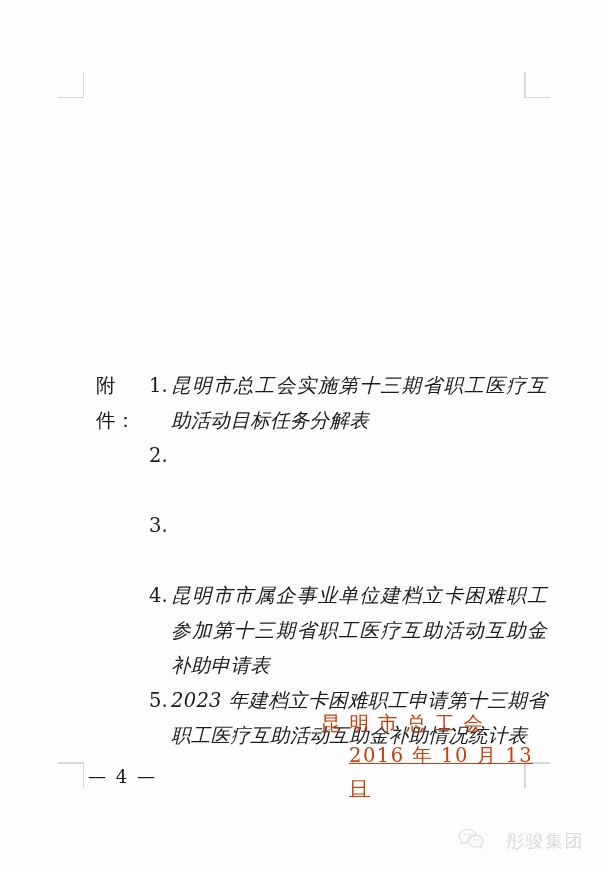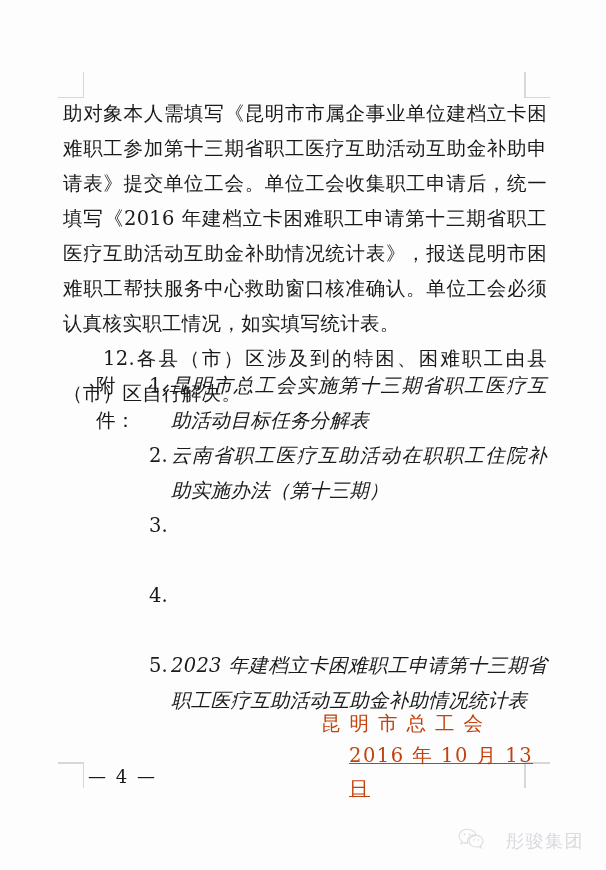--- a/index.html
+++ b/index.html
@@ -159,47 +159,43 @@
 </head>
 <body>
 
 <div id="page">
 
   <div class="crop-mark crop-tl"></div>
   <div class="crop-mark crop-tr"></div>
   <div class="crop-mark crop-bl"></div>
   <div class="crop-mark crop-br"></div>
 
-  <div class="doc-body">
-    <p class="para">助对象本人需填写《昆明市市属企事业单位建档立卡困难职工参加第十三期省职工医疗互助活动互助金补助申请表》提交单位工会。单位工会收集职工申请后，统一填写《2016 年建档立卡困难职工申请第十三期省职工医疗互助活动互助金补助情况统计表》，报送昆明市困难职工帮扶服务中心救助窗口核准确认。单位工会必须认真核实职工情况，如实填写统计表。</p>
-    <p class="para indent2">12.各县（市）区涉及到的特困、困难职工由县（市）区自行解决。</p>
-  </div>
 
   <div class="attachments">
 
     <div class="att-row">
       <span class="att-label">附件：</span>
       <span class="att-num">1.</span>
       <span class="att-text">昆明市总工会实施第十三期省职工医疗互助活动目标任务分解表</span>
     </div>
 
     <div class="att-row">
       <span class="att-label blank">附件：</span>
       <span class="att-num">2.</span>
-      <span class="att-text">云南省职工医疗互助活动在职职工住院补助实施办法（第十三期）</span>
     </div>
 
     <div class="att-row">
       <span class="att-label blank">附件：</span>
       <span class="att-num">3.</span>
     </div>
 
     <div class="att-row">
       <span class="att-label blank">附件：</span>
       <span class="att-num">4.</span>
+      <span class="att-text">昆明市市属企事业单位建档立卡困难职工参加第十三期省职工医疗互助活动互助金补助申请表</span>
     </div>
 
     <div class="att-row">
       <span class="att-label blank">附件：</span>
       <span class="att-num">5.</span>
       <span class="att-text">2023 年建档立卡困难职工申请第十三期省职工医疗互助活动互助金补助情况统计表</span>
     </div>
 
   </div>
 

